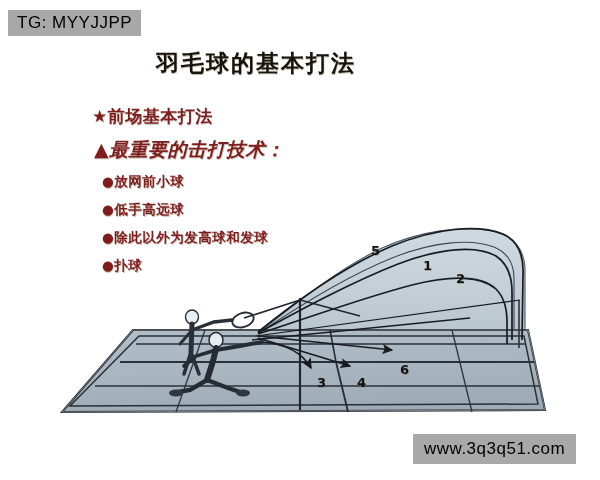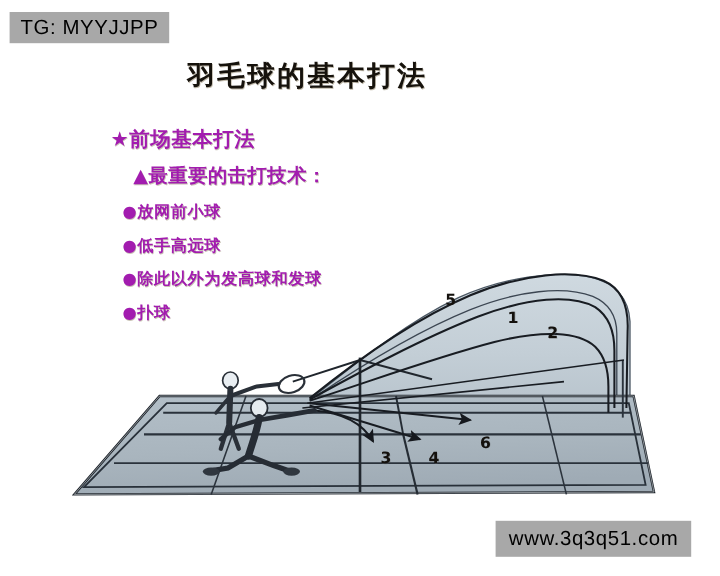--- a/index.html
+++ b/index.html
@@ -32,26 +32,26 @@
     font-family:"DejaVu Sans","Liberation Sans",sans-serif;
     font-size:23px;font-weight:bold;color:#16120c;
     letter-spacing:2px;
     text-shadow:0.6px 0.6px 0 rgba(120,105,70,.45);
   }
 
   
   #textblock{position:absolute;left:92px;top:105px;width:300px;}
   .line{
     font-family:"DejaVu Sans","Liberation Sans",sans-serif;
-    color:#a21caf;
+    color:#7f1d1d;
     white-space:nowrap;
     text-shadow:0.6px 0.6px 0 rgba(120,105,70,.40);
   }
   .l-star{font-size:17px;font-weight:bold;margin-bottom:9px;letter-spacing:.5px;}
-  .l-tri{font-size:16px;font-weight:bold;margin-left:19px;margin-bottom:10px;letter-spacing:.5px;}
+  .l-tri{font-size:19px;font-weight:bold;margin-left:2px;margin-bottom:10px;letter-spacing:.5px;font-style:italic;}
   .l-dot{font-size:13.5px;font-weight:bold;margin-left:10px;margin-bottom:10px;letter-spacing:.5px;}
 
   
   #diagram{position:absolute;left:0;top:0;width:600px;height:480px;}
 
   
   .numlabel{
     position:absolute;
     font-family:"DejaVu Sans","Liberation Sans",sans-serif;
     font-size:13px;font-weight:bold;color:#14110d;

